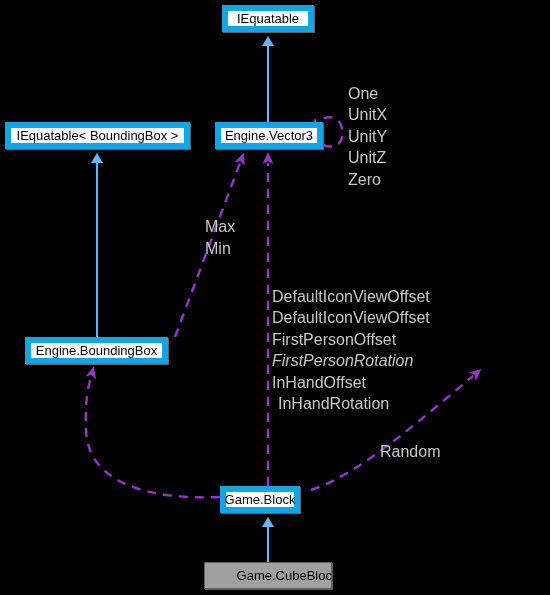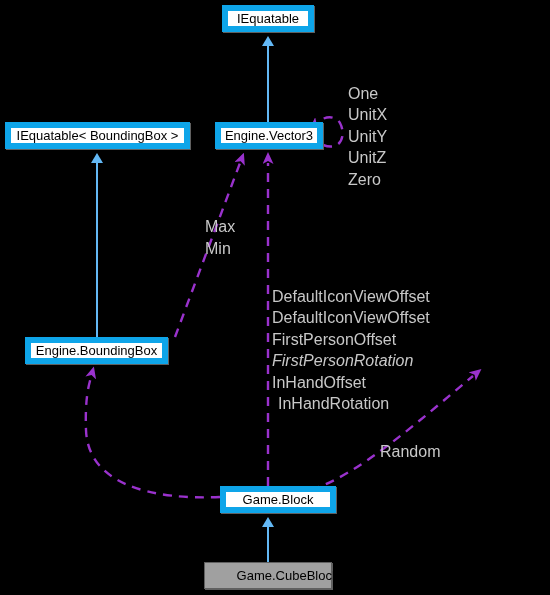--- a/index.html
+++ b/index.html
@@ -108,21 +108,21 @@
 
   <div class="node" style="left:215px; top:122px; width:108px; height:27px;">
     <span>Engine.Vector3</span>
   </div>
 
   <div class="node" style="left:25px; top:337px; width:143px; height:27px;">
     <span>Engine.BoundingBox</span>
   </div>
 
 
-  <div class="node" style="left:220px; top:486px; width:116px; height:27px;">
+  <div class="node" style="left:220px; top:486px; width:80px; height:27px;">
     <span>Game.Block</span>
   </div>
 
   <div class="node highlight" style="left:204px; top:562px; width:128px; height:27px;">
     <span>Game.CubeBlock</span>
   </div>
 
   <div class="edge-label" style="left:348px; top:86px;">One</div>
   <div class="edge-label" style="left:348px; top:107px;">UnitX</div>
   <div class="edge-label" style="left:348px; top:129px;">UnitY</div>

